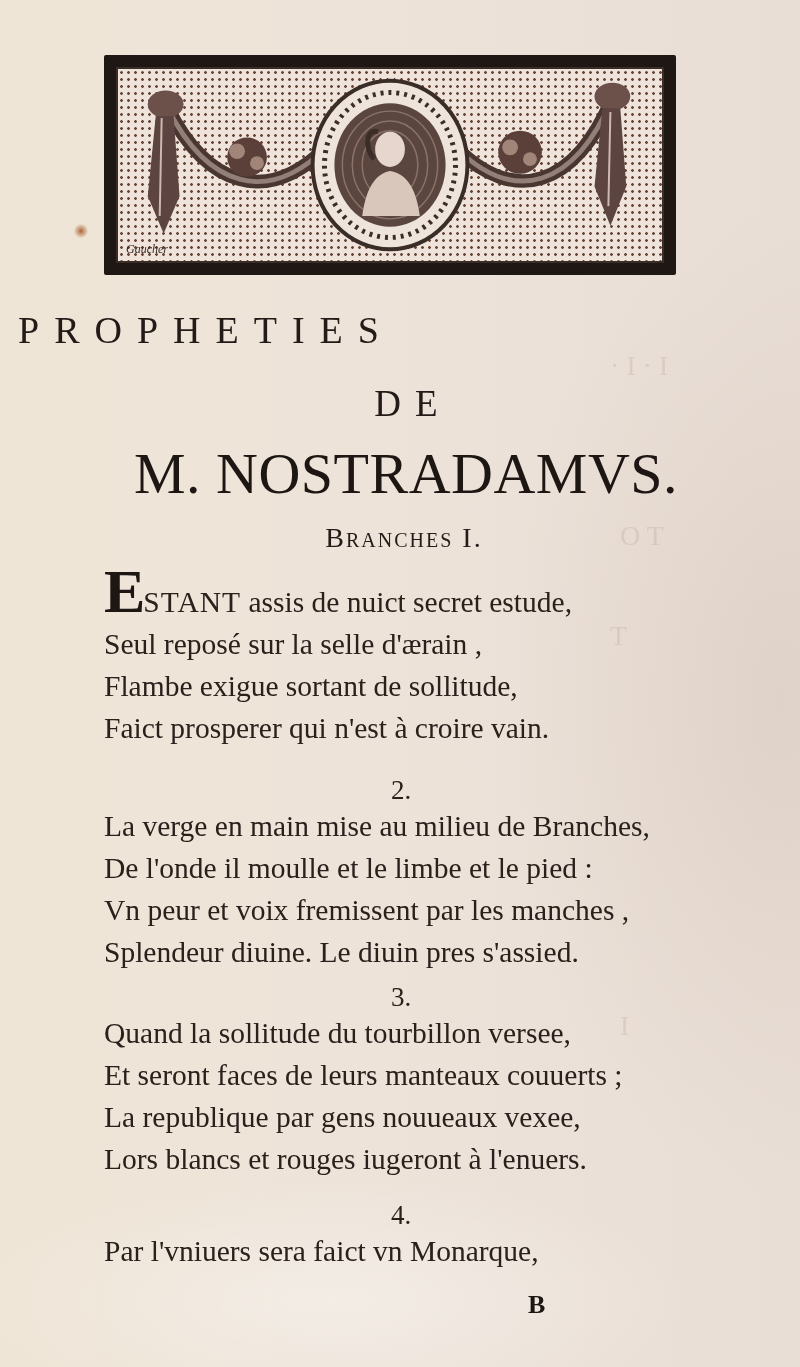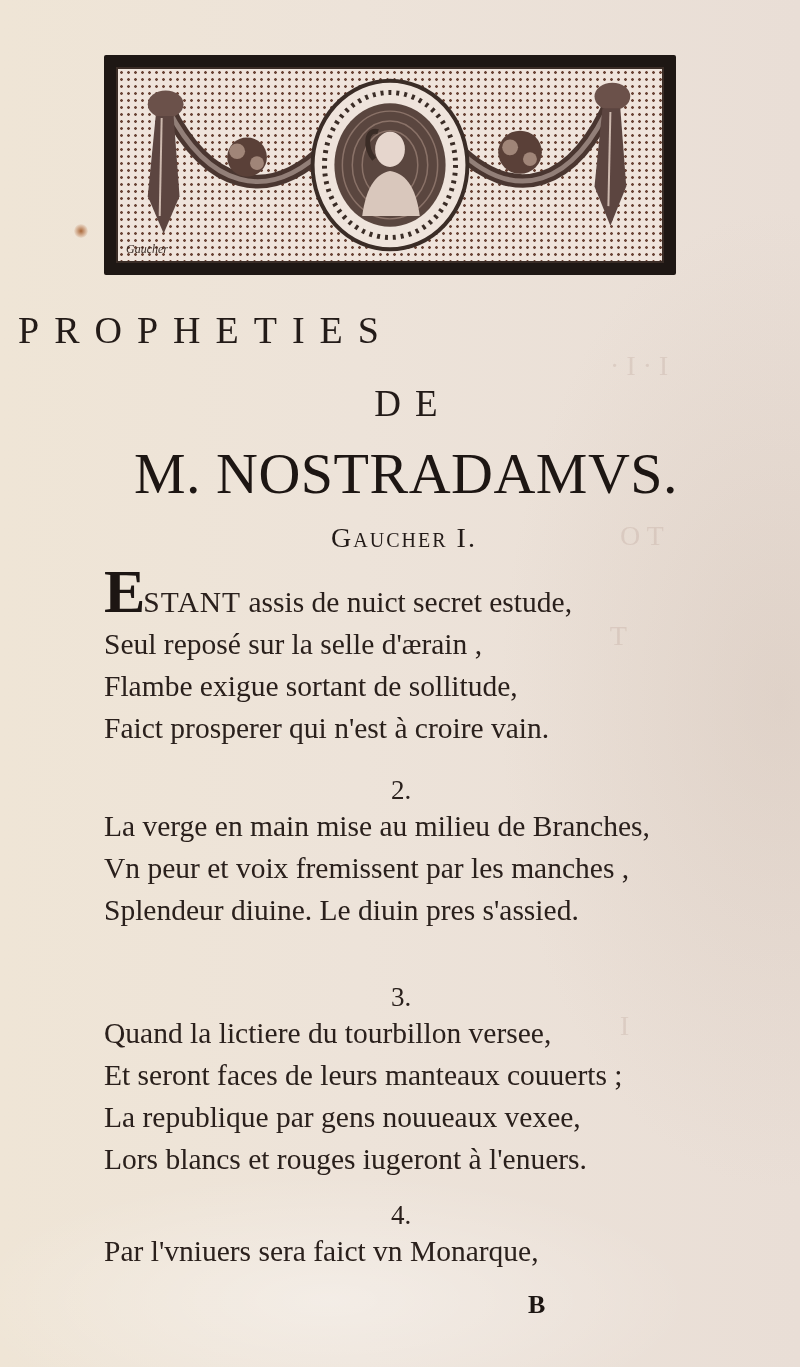--- a/index.html
+++ b/index.html
@@ -203,39 +203,40 @@
       <path d="M262 64 C 250 60, 248 80, 258 92" stroke="#3a2c26" stroke-width="5" fill="none"></path>
       <path d="M246 150 C 250 118, 262 106, 274 104 C 288 106, 300 118, 304 150 Z" fill="#d9c7bc"></path>
     </svg>
     <span class="engraver">Gaucher</span>
   </div>
 </div>
 
 <div class="title-1">PROPHETIES</div>
 <div class="title-2">DE</div>
 <div class="title-3">M. NOSTRADAMVS.</div>
-<div class="century">Gaucher I.</div>
+<div class="century">Branches I.</div>
 
 <div class="quatrain" style="top:570px;">
   <div class="verse"><span class="drop-cap">E</span><span class="small-caps">STANT</span><span> assis de nuict secret estude,</span></div>
   <div class="verse">Seul reposé sur la selle d'ærain ,</div>
   <div class="verse">Flambe exigue sortant de sollitude,</div>
   <div class="verse">Faict prosperer qui n'est à croire vain.</div>
 </div>
 
 <div class="quatrain" style="top:775px;">
   <div class="q-num">2.</div>
   <div class="verse">La verge en main mise au milieu de Branches,</div>
+  <div class="verse">De l'onde il moulle et le limbe et le pied :</div>
   <div class="verse">Vn peur et voix fremissent par les manches ,</div>
   <div class="verse">Splendeur diuine. Le diuin pres s'assied.</div>
 </div>
 
 <div class="quatrain" style="top:982px;">
   <div class="q-num">3.</div>
-  <div class="verse">Quand la lictiere du tourbillon versee,</div>
+  <div class="verse">Quand la sollitude du tourbillon versee,</div>
   <div class="verse">Et seront faces de leurs manteaux couuerts ;</div>
   <div class="verse">La republique par gens nouueaux vexee,</div>
   <div class="verse">Lors blancs et rouges iugeront à l'enuers.</div>
 </div>
 
 <div class="quatrain" style="top:1200px;">
   <div class="q-num">4.</div>
   <div class="verse">Par l'vniuers sera faict vn Monarque,</div>
 </div>
 

